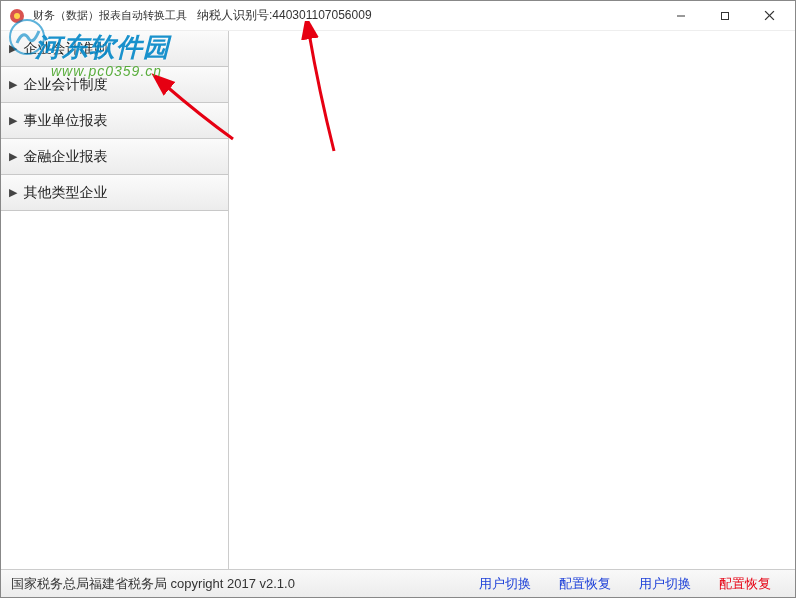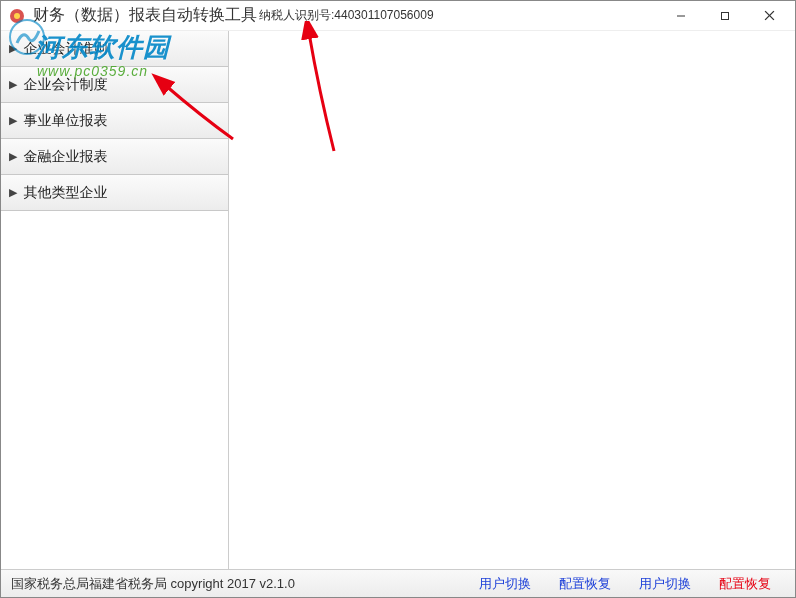--- a/index.html
+++ b/index.html
@@ -1,22 +1,22 @@
 <!DOCTYPE html>
 <html><head>
   <meta charset="utf-8">
   <style>
     * { margin: 0; padding: 0; box-sizing: border-box; }
     body { font-family: "Microsoft YaHei", "SimSun", Arial, sans-serif; font-size: 13px; background: #fff; }
     .window { width: 796px; height: 598px; border: 1px solid #888; position: relative; overflow: hidden; }
     
     .titlebar { height: 30px; background: #fff; display: flex; align-items: center; padding: 0 4px; border-bottom: 1px solid #eee; }
     .titlebar-icon { width: 16px; height: 16px; margin: 0 4px 0 4px; display: inline-flex; align-items: center; justify-content: center; }
-    .titlebar-text { font-size: 16px; color: #333; flex: 0 0 auto; margin-left: 4px; }
-    .titlebar-tax { font-size: 12px; color: #333; margin-left: 2px; }
+    .titlebar-text { font-size: 11px; color: #333; flex: 0 0 auto; margin-left: 4px; }
+    .titlebar-tax { font-size: 12px; color: #333; margin-left: 10px; }
     .titlebar-spacer { flex: 1; }
     .win-btn { width: 44px; height: 28px; display: inline-flex; align-items: center; justify-content: center; color: #333; }
     
     .content { display: flex; height: calc(100% - 30px - 28px); }
     .sidebar { width: 228px; background: #fff; border-right: 1px solid #ccc; position: relative; }
     .sidebar-item { height: 36px; display: flex; align-items: center; padding-left: 8px; border-bottom: 1px solid #c8c8c8; background: linear-gradient(#fbfbfb, #ececec); color: #222; font-size: 14px; cursor: pointer; }
     .sidebar-item .tri { margin-right: 6px; font-size: 11px; color: #444; }
     .sidebar-divider { position: absolute; right: -4px; top: 0; bottom: 0; width: 7px; cursor: ew-resize; }
     
     .main { flex: 1; background: #fff; position: relative; }
@@ -124,16 +124,16 @@
     <span class="act">用户切换</span>
     <span class="act red">配置恢复</span>
   </div>
 
   <div class="watermark">
     <svg class="watermark-logo" width="40" height="40" viewBox="0 0 40 40">
       <circle cx="20" cy="20" r="17" fill="none" stroke="#0287c8" stroke-width="2" opacity="0.7"></circle>
       <path d="M 10 26 Q 16 12 22 22 Q 26 28 32 14" fill="none" stroke="#0287c8" stroke-width="3" opacity="0.7"></path>
     </svg>
     <div class="watermark-cn" style="margin-left:26px;margin-top:19px;">河东软件园</div>
-    <div class="watermark-url" style="margin-left:28px;">www.pc0359.cn</div>
+    <div class="watermark-url" style="margin-left:42px;">www.pc0359.cn</div>
   </div>
 
 </div>
 
 </body></html>

